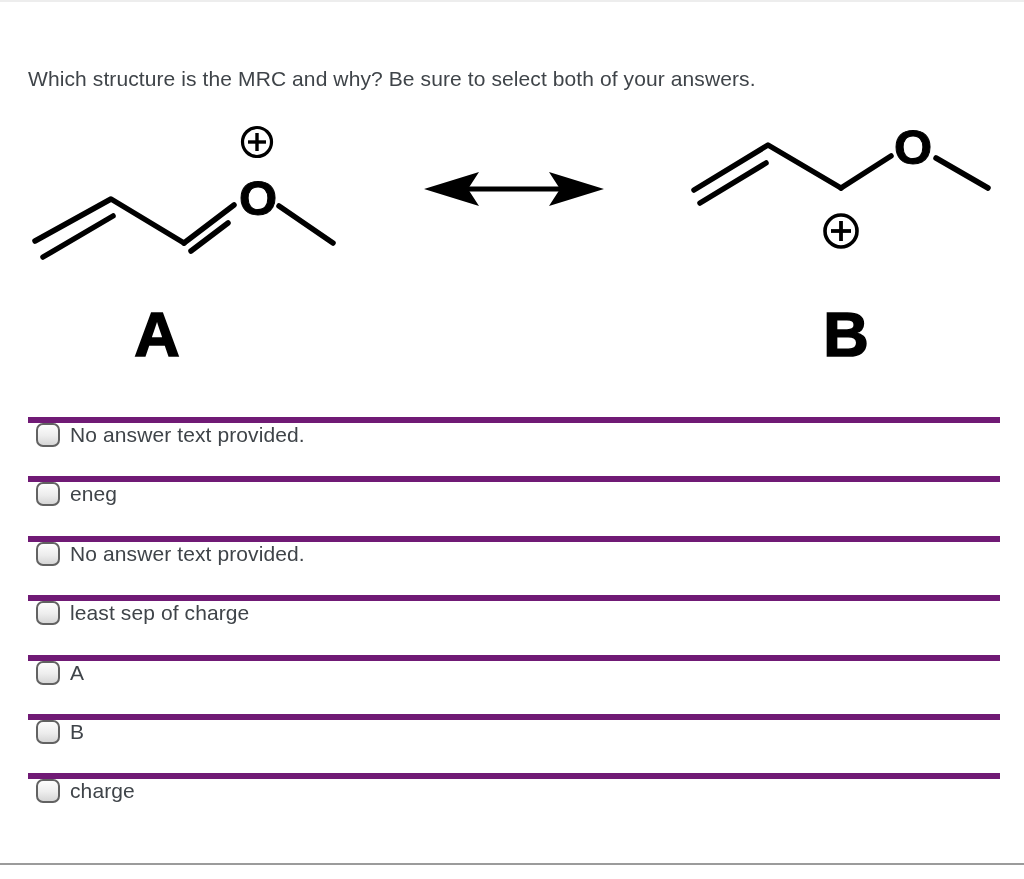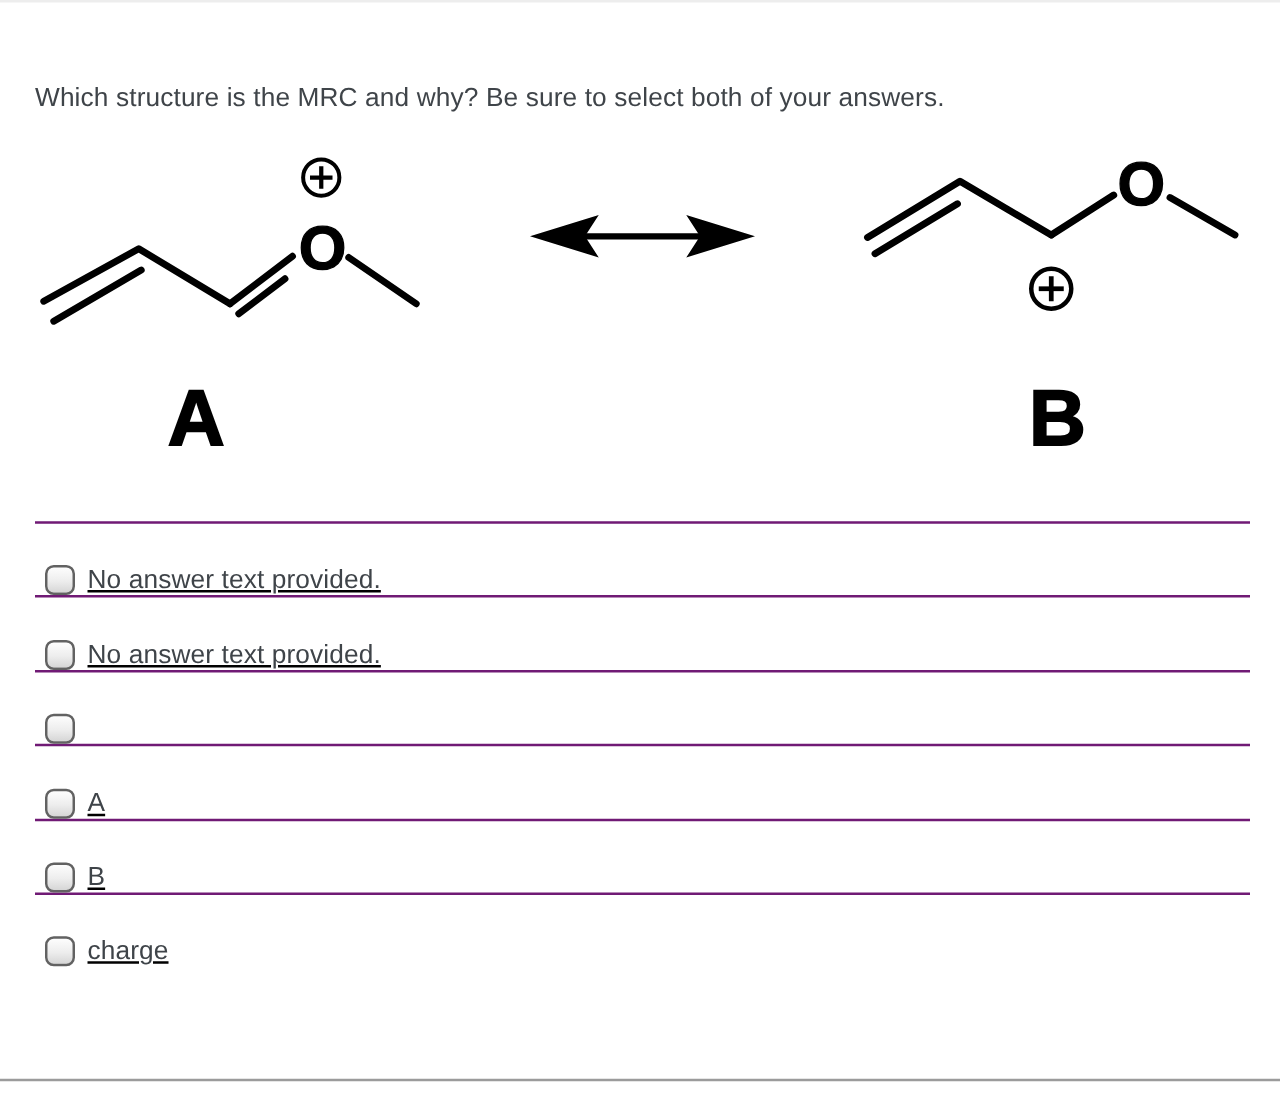--- a/index.html
+++ b/index.html
@@ -20,24 +20,23 @@
     letter-spacing:0.1px;
   }
   .figure{
     position:absolute;left:0;top:110px;width:1024px;height:270px;
   }
   .options{
     position:absolute;left:28px;top:417px;width:972px;
   }
   .option-row{
     height:59.4px;box-sizing:border-box;
-    border-top:2px solid #701a75;
-    display:flex;align-items:flex-end;
+    border-top:6px solid #701a75;
+    display:flex;align-items:flex-start;
     padding-left:8px;
-    text-decoration:underline;
   }
   .checkbox{
     width:24px;height:24px;box-sizing:border-box;flex:0 0 24px;
     border:2px solid #626262;border-radius:7px;
     background:linear-gradient(180deg,#fdfdfd 0%,#ededed 55%,#d6d6d6 100%);
     cursor:pointer;
   }
   .option-label{
     margin-left:10px;
     font-size:21px;color:#3f4449;
@@ -106,28 +105,33 @@
     </g>
   </svg>
 
   <div class="options">
 
     <div class="option-row">
       <span class="checkbox" role="checkbox" aria-checked="false"></span>
       <span class="option-label">No answer text provided.</span>
     </div>
 
+    <div class="option-row">
+      <span class="checkbox" role="checkbox" aria-checked="false"></span>
+      <span class="option-label">eneg</span>
+    </div>
 
     <div class="option-row">
       <span class="checkbox" role="checkbox" aria-checked="false"></span>
       <span class="option-label">No answer text provided.</span>
     </div>
 
     <div class="option-row">
       <span class="checkbox" role="checkbox" aria-checked="false"></span>
+      <span class="option-label">least sep of charge</span>
     </div>
 
     <div class="option-row">
       <span class="checkbox" role="checkbox" aria-checked="false"></span>
       <span class="option-label">A</span>
     </div>
 
     <div class="option-row">
       <span class="checkbox" role="checkbox" aria-checked="false"></span>
       <span class="option-label">B</span>

